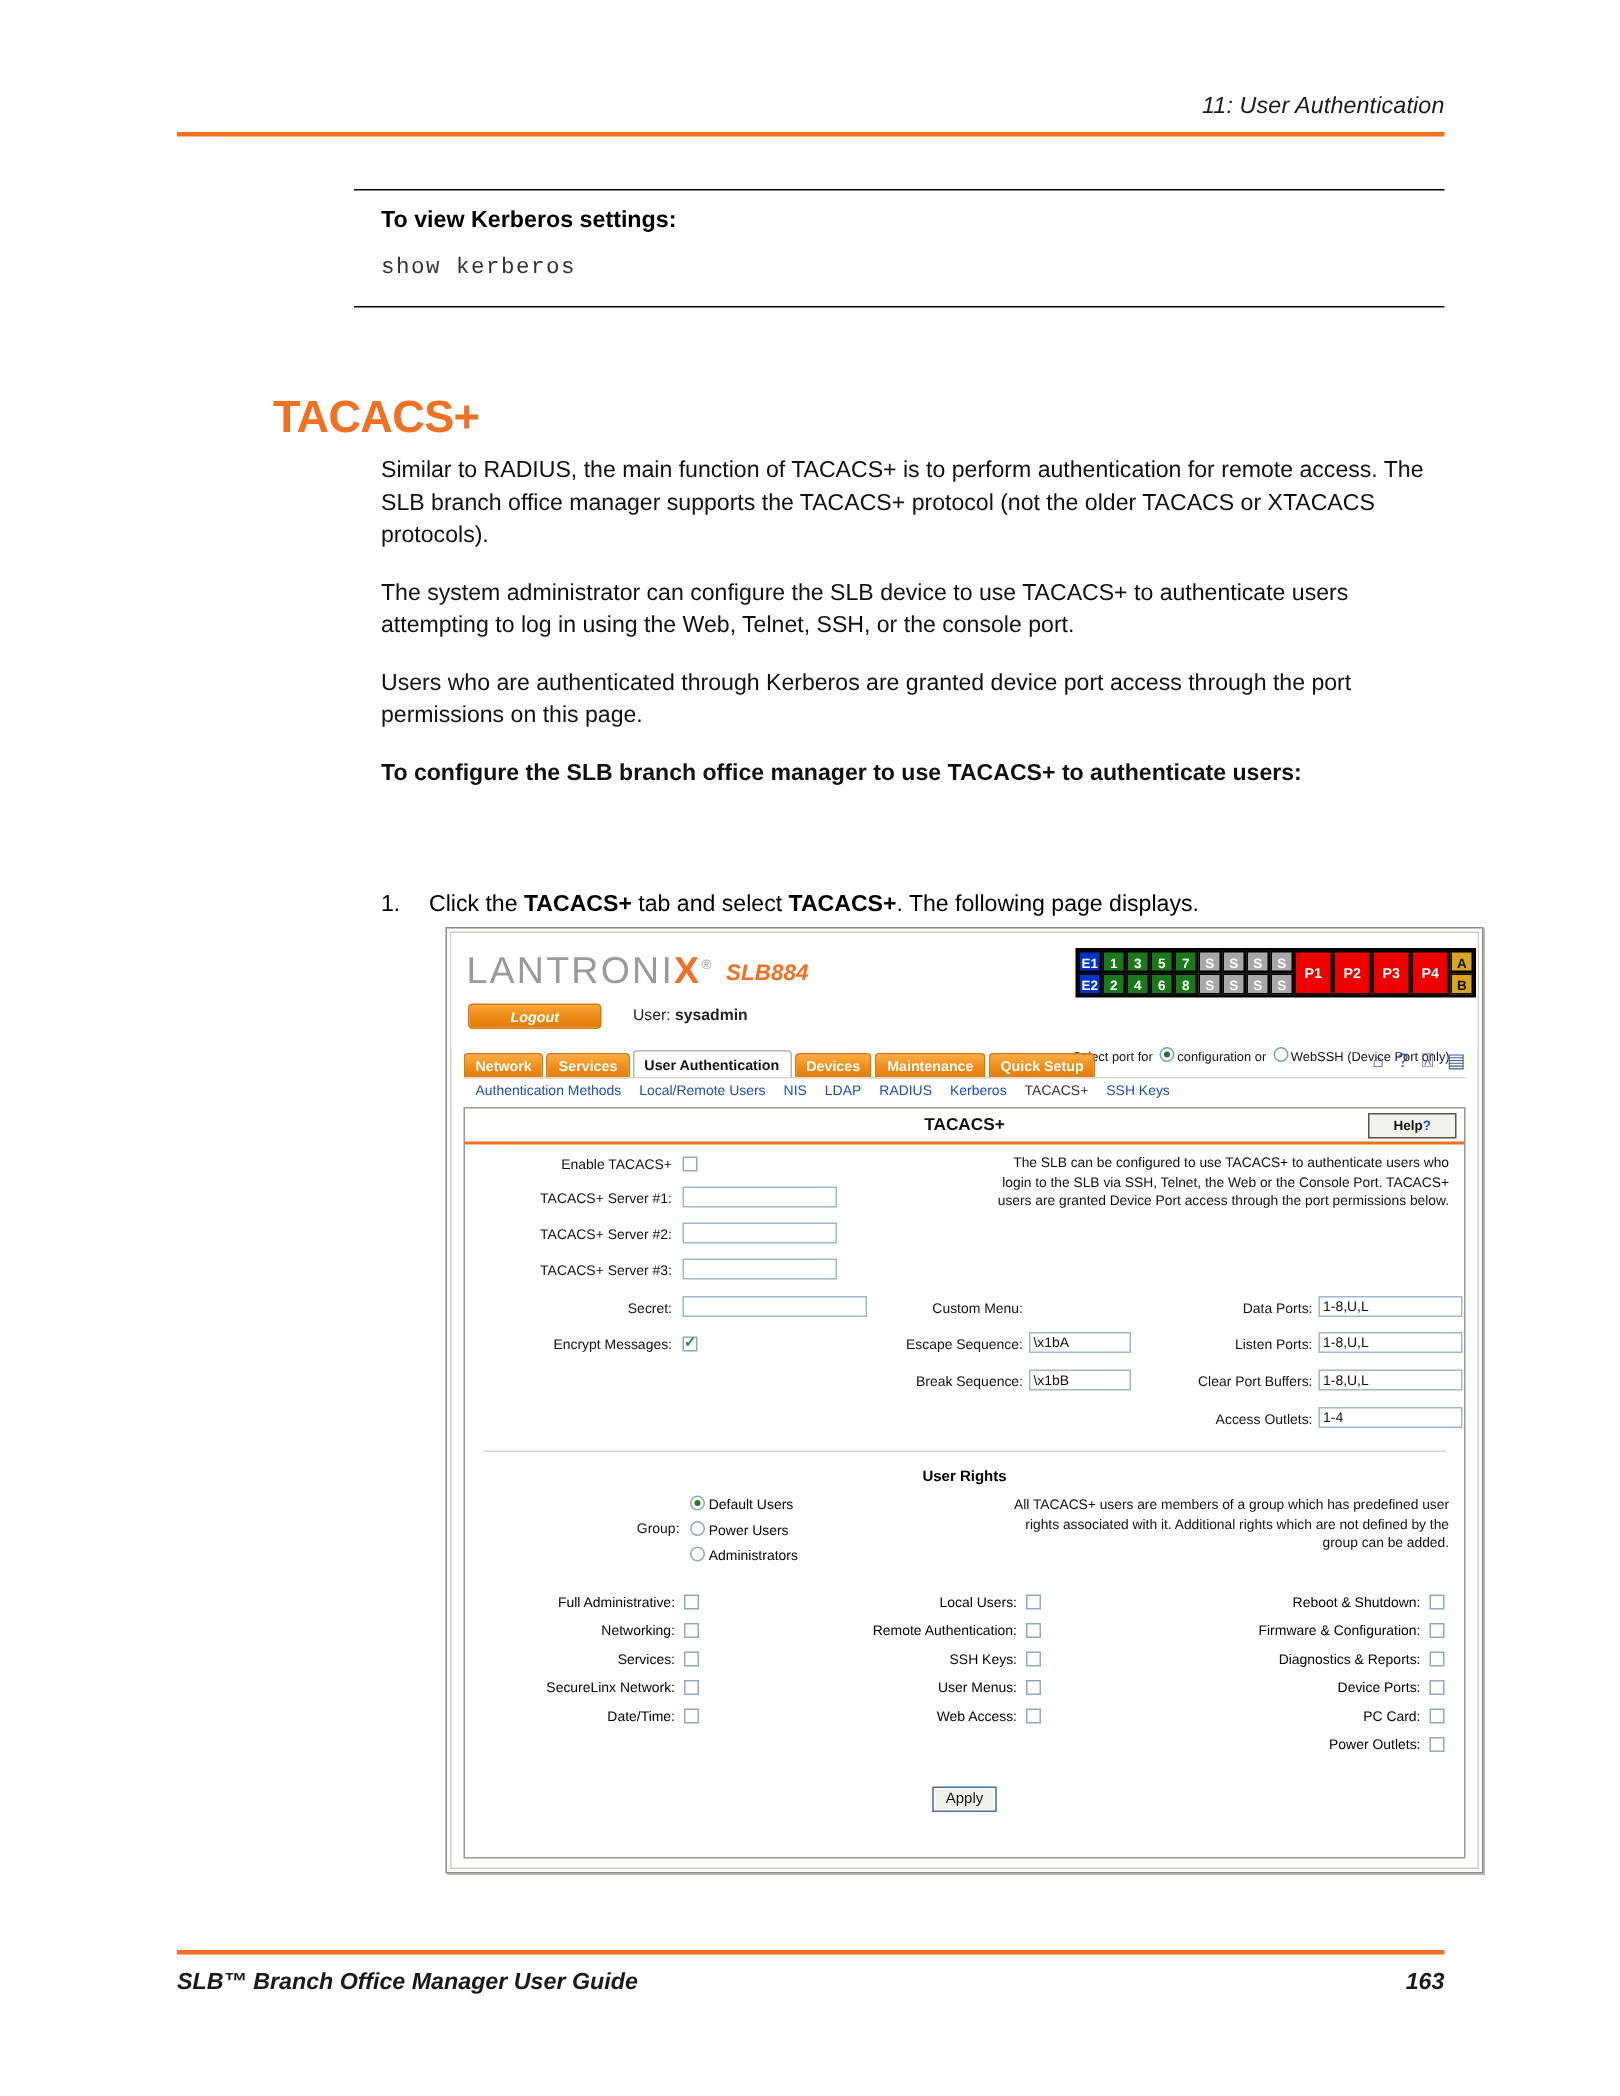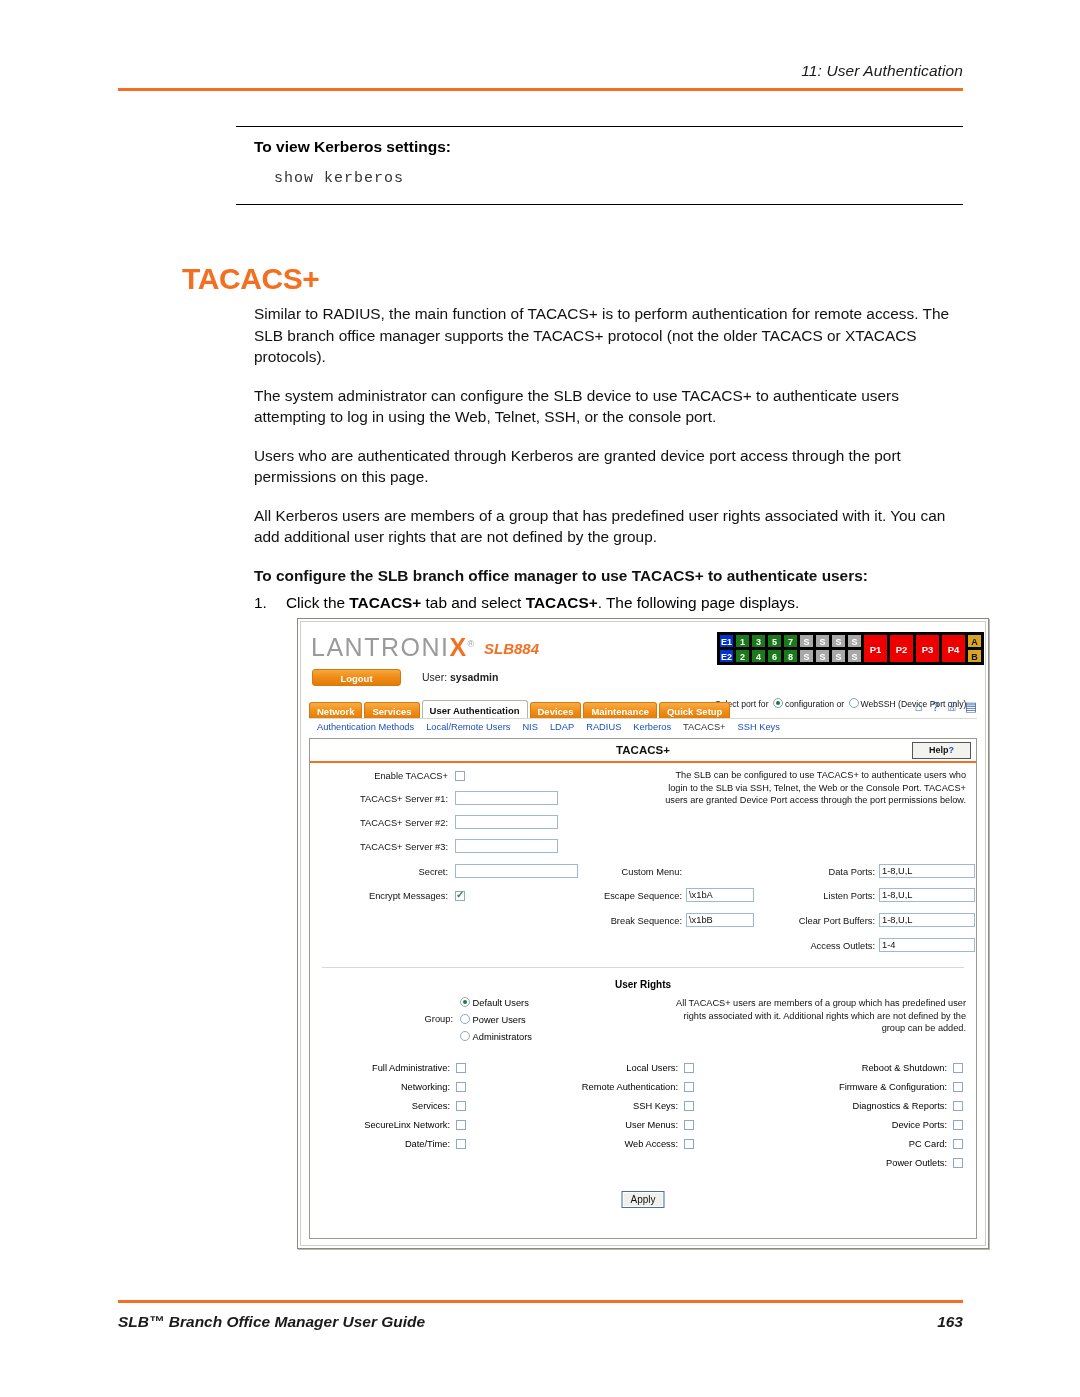--- a/index.html
+++ b/index.html
@@ -28,21 +28,21 @@
   .hr-thin-bot{
     position:absolute;left:236px;top:204px;width:727px;height:1.4px;background:#000;
   }
   .sec-head{
     position:absolute;left:254px;top:138px;
     font-weight:bold;font-size:15.5px;
   }
   .cli-cmd{
     position:absolute;left:254px;top:170px;
     font-family:"Liberation Mono", monospace;
-    font-size:15px;color:#333;letter-spacing:1px;margin-left:20px;
+    font-size:15px;color:#333;letter-spacing:1px;
   }
   h1.chapter{
     position:absolute;left:182px;top:262px;margin:0;
     font-size:30px;font-weight:bold;color:#f36f21;letter-spacing:-0.4px;
   }
   .body-col{
     position:absolute;left:254px;top:303px;width:710px;
   }
   .body-col p{
     margin:0 0 17px 0;
@@ -92,20 +92,21 @@
     font-size:15px;font-weight:bold;font-style:italic;color:#f36f21;
   }
   .logout-btn{
     position:absolute;left:11px;top:47px;width:89px;height:17px;
     border-radius:3px;
     background:linear-gradient(to bottom,#f6a83c 0%,#ef8b15 50%,#e07c08 100%);
     color:#fff;font-size:9.5px;font-weight:bold;
     text-align:center;line-height:17px;
     border:1px solid #d8770a;
     box-sizing:border-box;
+    font-style:italic;
   }
   .user-label{
     position:absolute;left:121px;top:49px;font-size:10.5px;color:#222;
   }
   .user-label b{font-weight:bold;}
 
   
   .portmap{
     position:absolute;left:416px;top:10px;
     background:#000;padding:2px;display:flex;gap:1px;
@@ -239,21 +240,20 @@
 <div class="sec-head">To view Kerberos settings:</div>
 <div class="cli-cmd">show kerberos</div>
 <div class="hr-thin-bot"></div>
 
 <h1 class="chapter">TACACS+</h1>
 
 <div class="body-col">
   <p>Similar to RADIUS, the main function of TACACS+ is to perform authentication for remote access. The SLB branch office manager supports the TACACS+ protocol (not the older TACACS or XTACACS protocols).</p>
   <p>The system administrator can configure the SLB device to use TACACS+ to authenticate users attempting to log in using the Web, Telnet, SSH, or the console port.</p>
   <p>Users who are authenticated through Kerberos are granted device port access through the port permissions on this page.</p>
-  <p>All Kerberos users are members of a group that has predefined user rights associated with it. You can add additional user rights that are not defined by the group.</p>
   <p class="bold-lead">To configure the SLB branch office manager to use TACACS+ to authenticate users:</p>
 </div>
 
 <div class="numlist">
   <span class="num">1.</span><span>Click the </span><b>TACACS+</b><span> tab and select </span><b>TACACS+</b><span>. The following page displays.</span>
 </div>
 
 <div class="shot">
 <div class="shot-inner">
 

